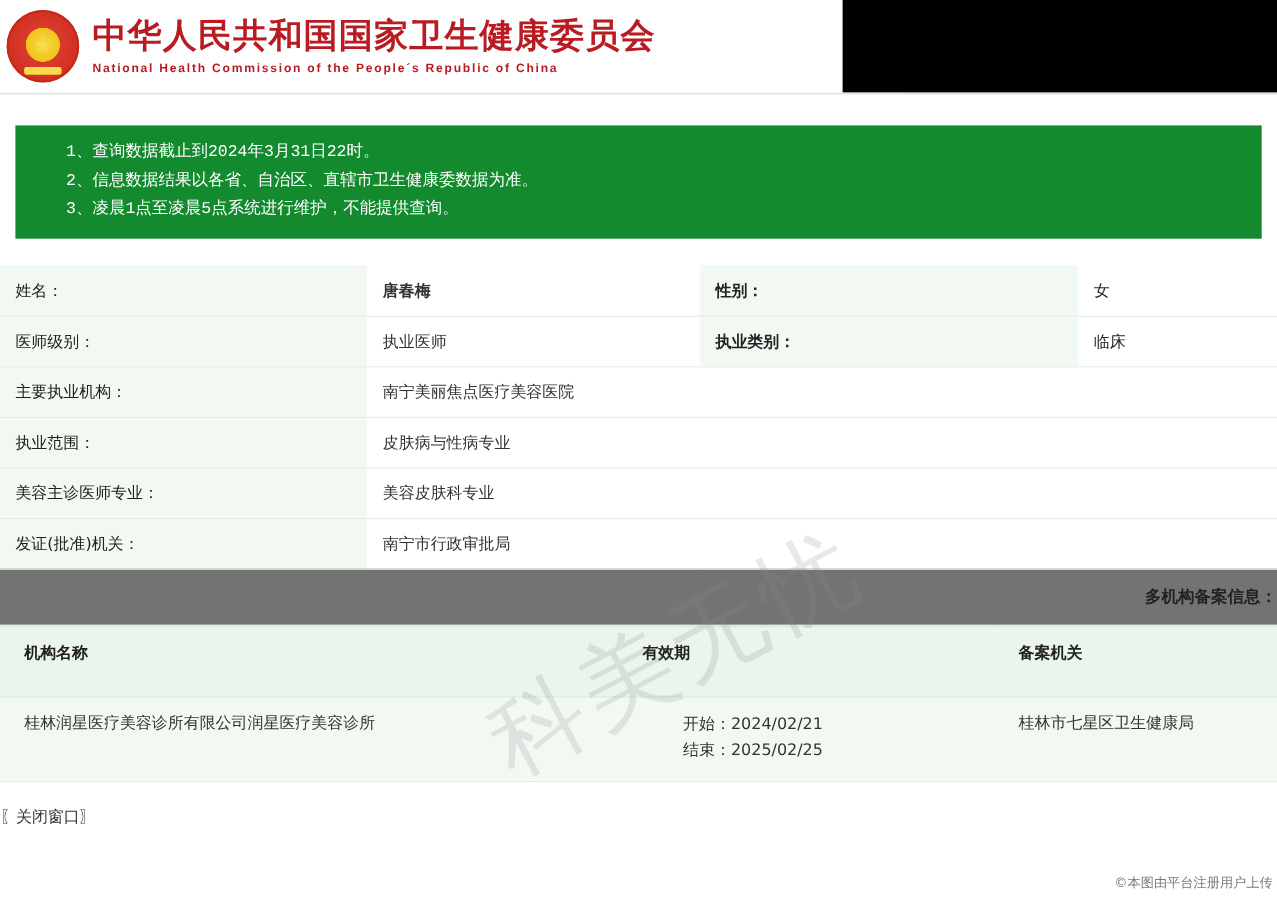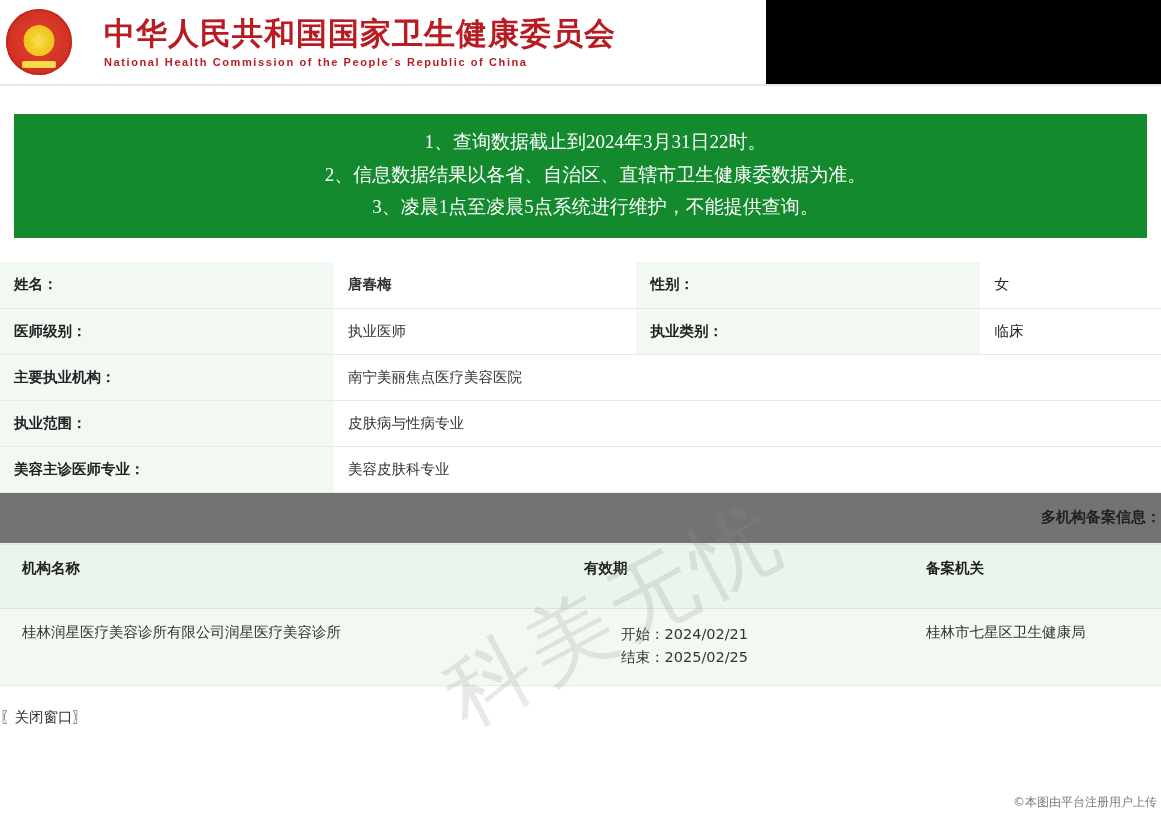--- a/index.html
+++ b/index.html
@@ -23,21 +23,20 @@
     background: #ffffff;
     position: relative;
   }
   .header-banner {
     width: 816px;
     height: 84px;
     background: #ffffff;
     display: flex;
     align-items: center;
     position: relative;
-    gap: 20px;
   }
   .emblem {
     width: 66px;
     height: 66px;
     margin-left: 6px;
     margin-right: 12px;
     border-radius: 50%;
     background: radial-gradient(circle at 50% 48%, #f5d94a 0%, #f0c419 32%, #d93a2b 33%, #c8281a 100%);
     position: relative;
     flex: none;
@@ -110,24 +109,23 @@
   }
 
   
   .notice-wrap {
     padding: 28px 14px 0 14px;
   }
   .notice {
     background: #138a2e;
     color: #ffffff;
     padding: 12px 16px 14px 46px;
-    font-size: 19px;
+    font-size: 15px;
     line-height: 1.72;
-    font-family: Liberation Serif, serif;
-    text-align: center;
+    font-family: Liberation Mono, monospace;
   }
   .notice div { white-space: nowrap; }
 
   
   .table-wrap {
     margin-top: 24px;
     position: relative;
   }
   table.info {
     width: 100%;
@@ -138,21 +136,21 @@
   table.info tr { height: 46px; }
   table.info td {
     border-bottom: 1px solid #e3ece4;
     padding: 0 0 0 14px;
     vertical-align: middle;
   }
   td.label {
     width: 320px;
     background: #f2f9f3;
     color: #222;
-    font-weight: bold;
+    font-weight: normal;
   }
   td.value {
     background: #ffffff;
     color: #333;
   }
   td.value.strong { font-weight: bold; }
   td.label-2 {
     width: 330px;
     background: #f2f9f3;
     font-weight: bold;
@@ -279,20 +277,24 @@
         <td class="value" colspan="3">南宁美丽焦点医疗美容医院</td>
       </tr>
       <tr>
         <td class="label">执业范围：</td>
         <td class="value" colspan="3">皮肤病与性病专业</td>
       </tr>
       <tr>
         <td class="label">美容主诊医师专业：</td>
         <td class="value" colspan="3">美容皮肤科专业</td>
       </tr>
+      <tr>
+        <td class="label">发证(批准)机关：</td>
+        <td class="value" colspan="3">南宁市行政审批局</td>
+      </tr>
       <tr class="section-title-row">
         <td colspan="4">多机构备案信息：</td>
       </tr>
     </tbody>
   </table>
 </div>
 
 <div class="multi-wrap">
   <table class="multi">
     <thead>

